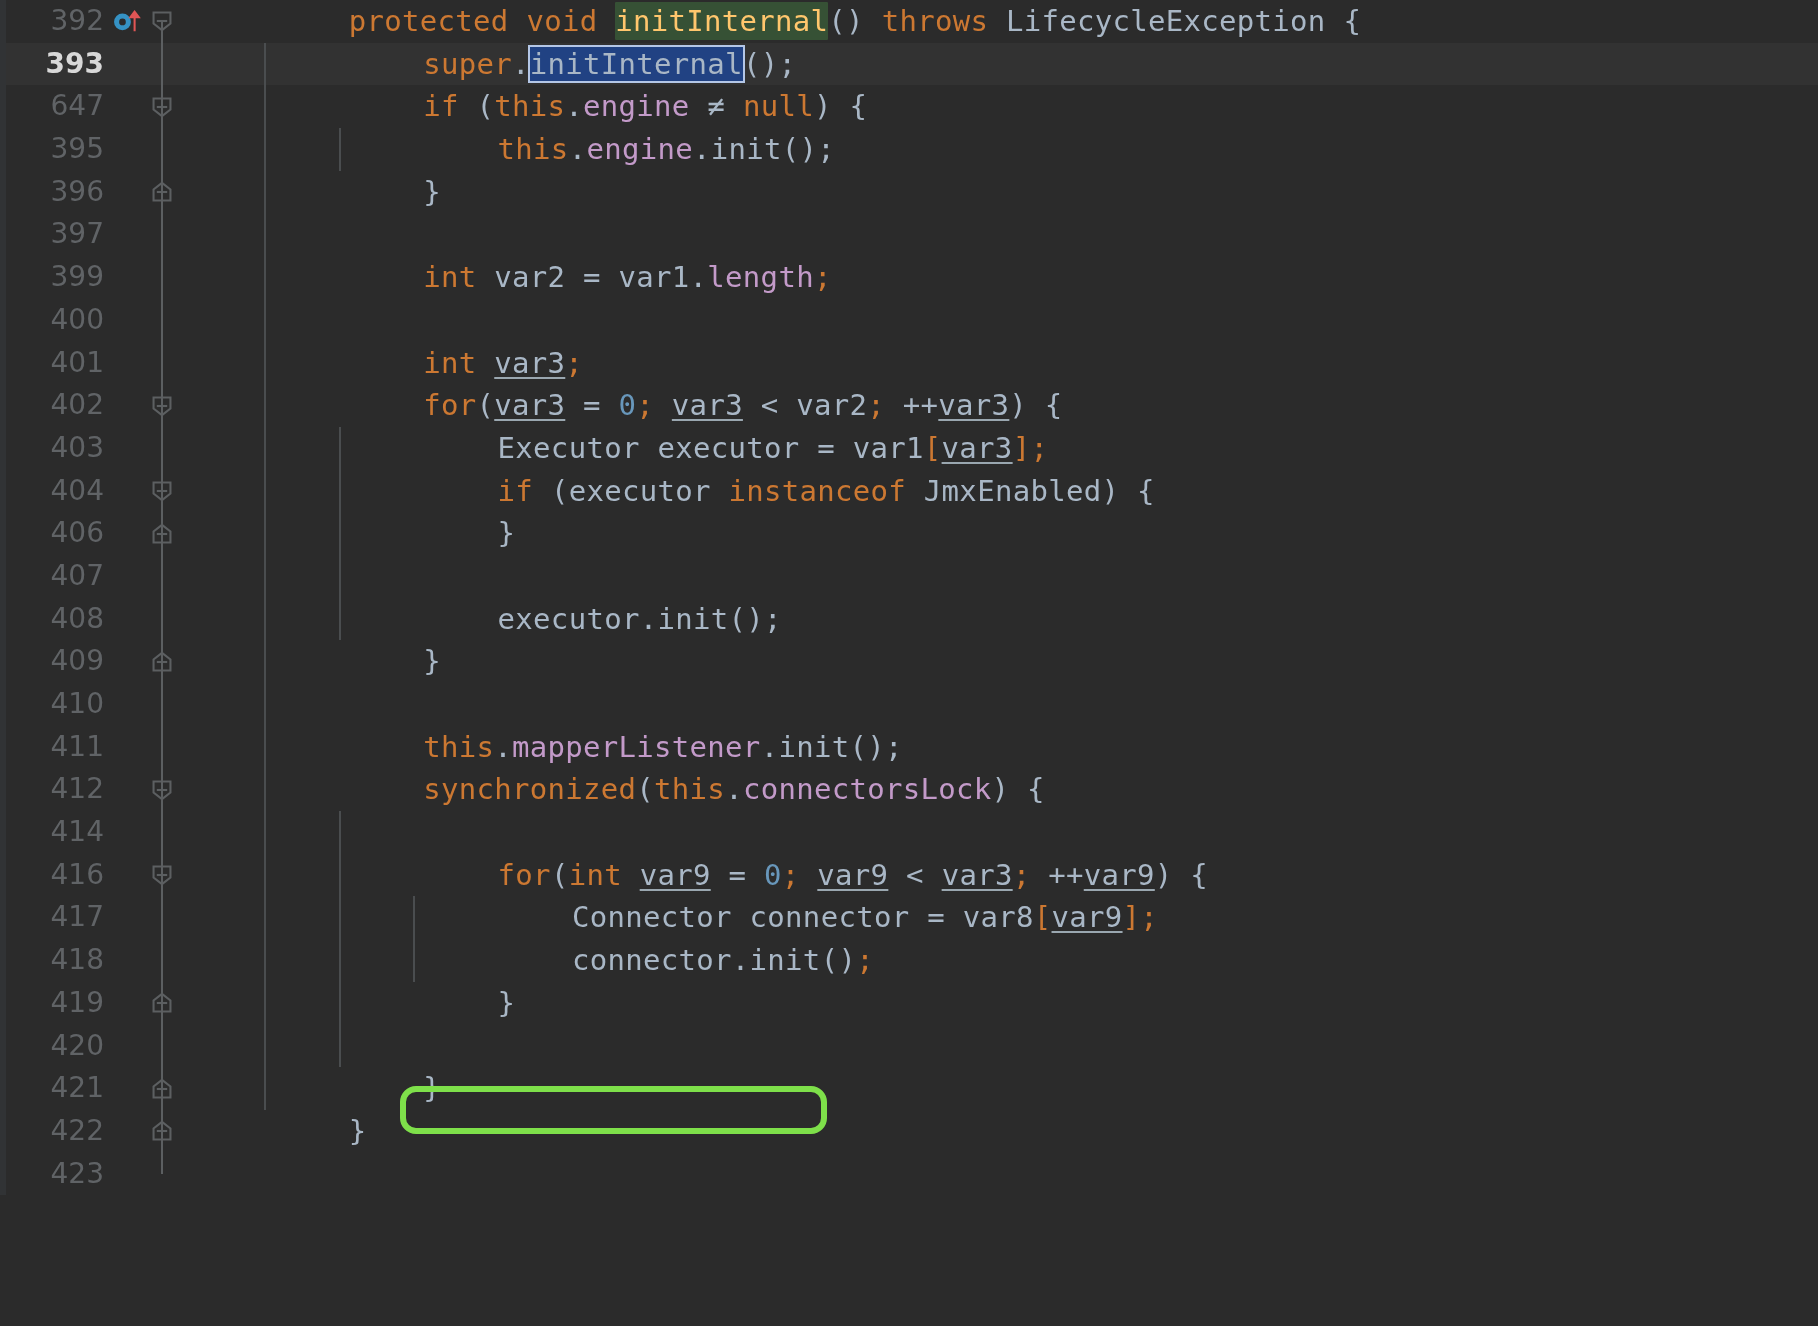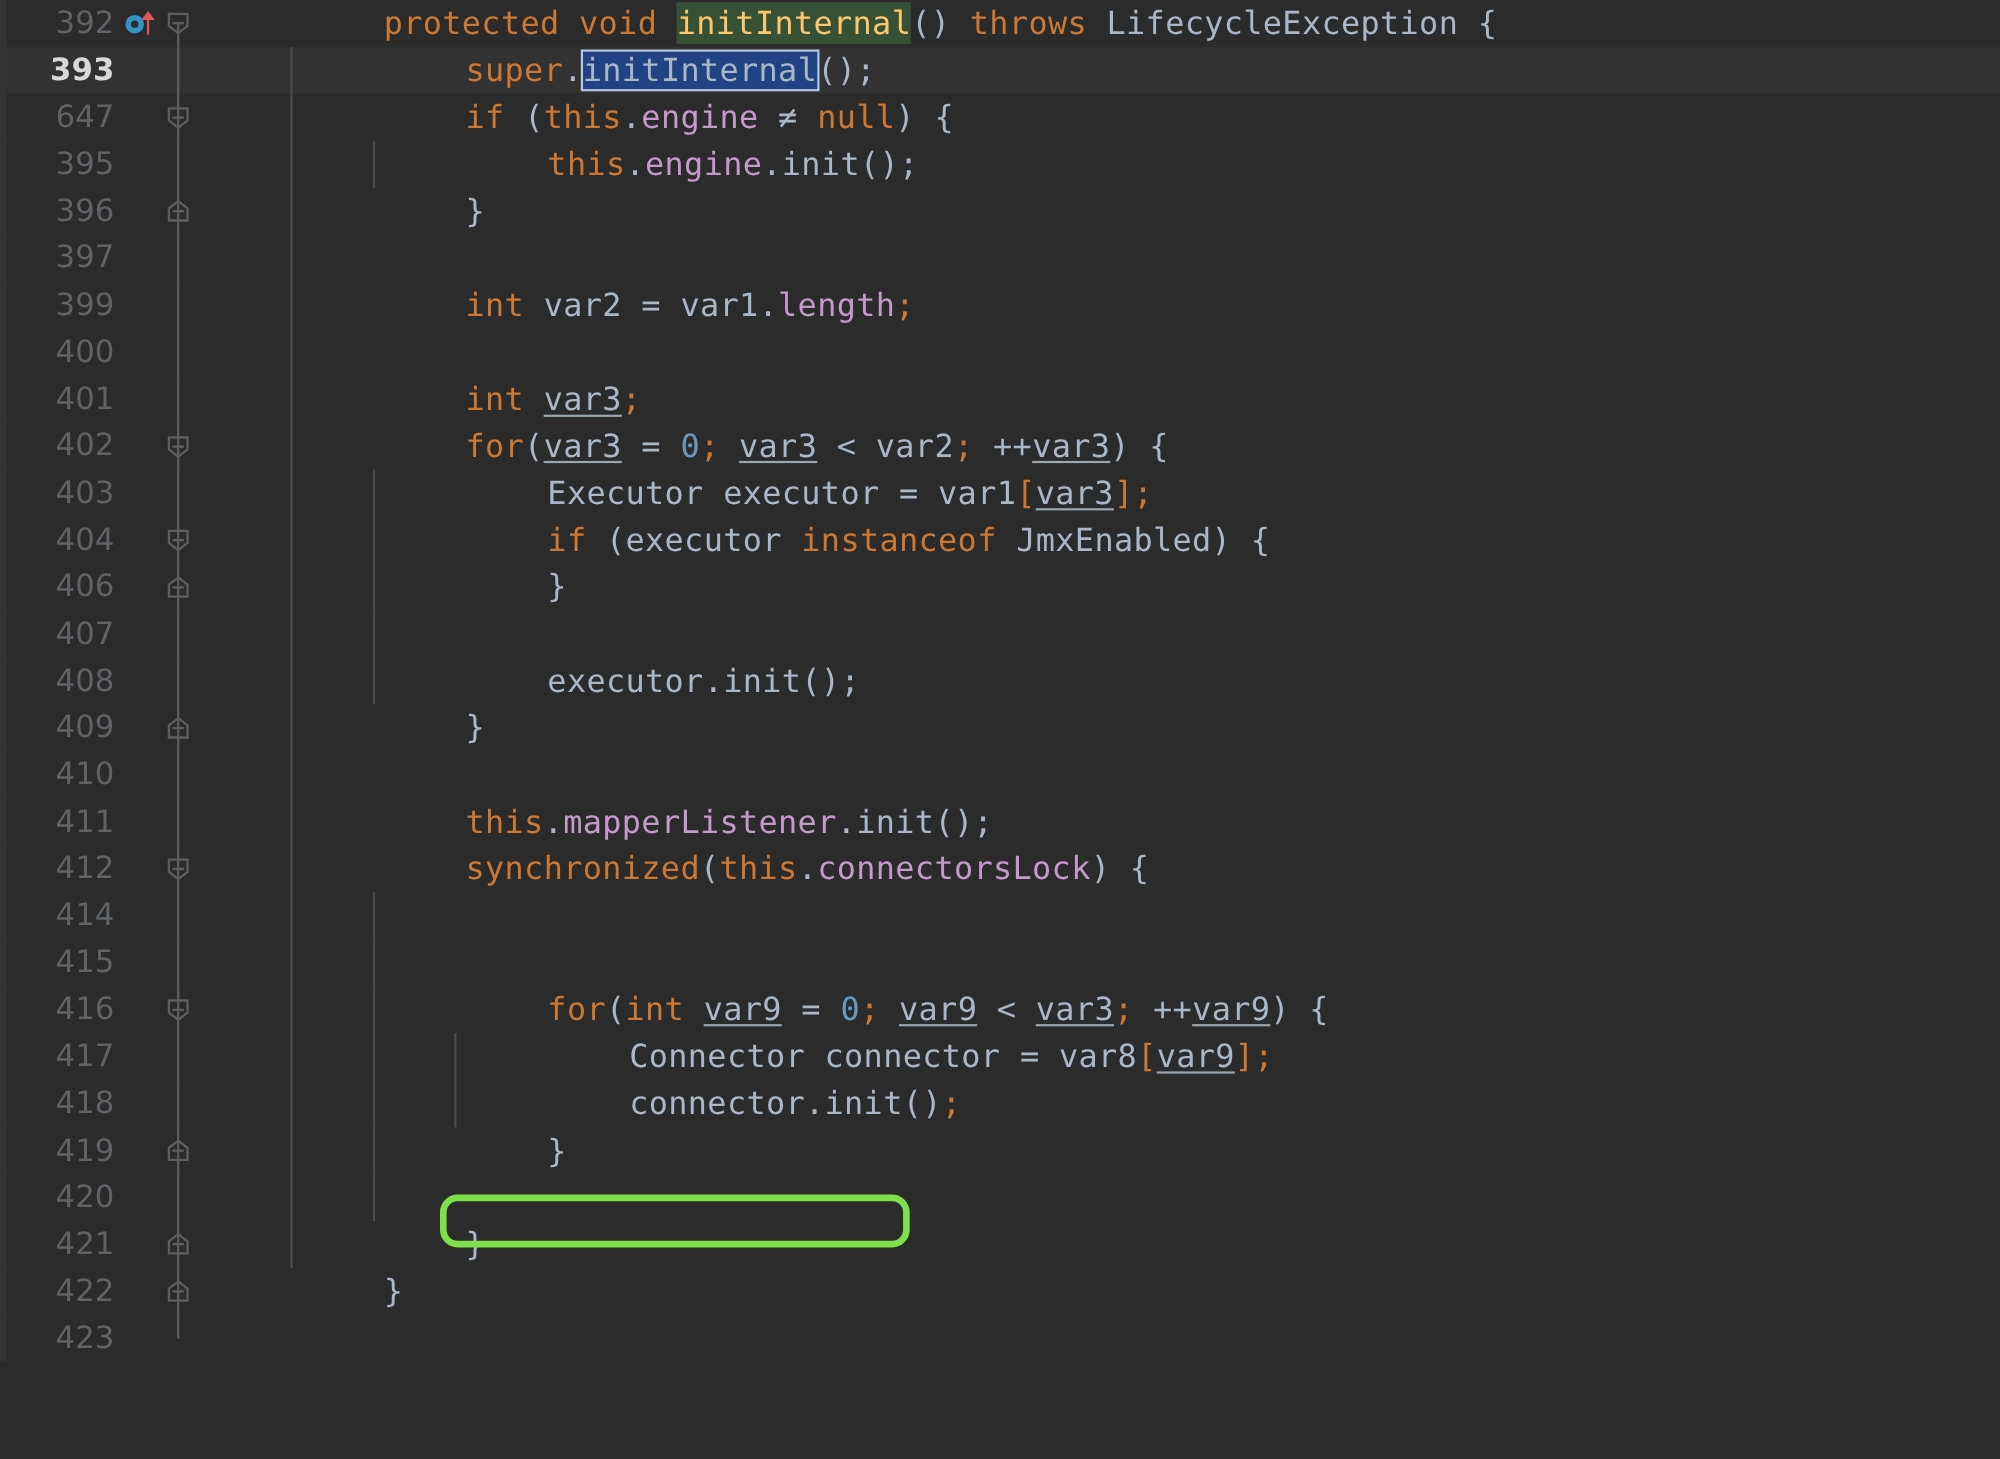--- a/index.html
+++ b/index.html
@@ -396,30 +396,20 @@
         <div class="lineno">414</div>
         <div class="fold-col">
           <div class="fold-line"></div>
         </div>
       </div>
       <div class="code"><div class="guide" style="left: 88.17px;"></div><div class="guide" style="left: 162.57px;"></div></div>
     </div>
     <div class="row">
       <div class="gutter">
         <div class="gutter-left-strip"></div>
-        <div class="lineno">415</div>
-        <div class="fold-col">
-          <div class="fold-line"></div>
-        </div>
-      </div>
-      <div class="code"><div class="guide" style="left: 88.17px;"></div><div class="guide" style="left: 162.57px;"></div><span class="codetext" style="padding-left: 0px;"></span></div>
-    </div>
-    <div class="row">
-      <div class="gutter">
-        <div class="gutter-left-strip"></div>
         <div class="lineno">416</div>
         <div class="fold-col">
           <div class="fold-line"></div>
           <svg viewBox="0 0 20 20" width="26" height="26" class="fold-icon">
             <path d="M3.5 3.5 H16.5 V12 L10 17 L3.5 12 Z" fill="none" stroke="#5c5f61" stroke-width="1.6"></path>
             <line x1="6" y1="10" x2="14" y2="10" stroke="#5c5f61" stroke-width="1.6"></line>
           </svg>
         </div>
       </div>
       <div class="code"><div class="guide" style="left: 88.17px;"></div><div class="guide" style="left: 162.57px;"></div><span class="codetext" style="padding-left: 297.6px;"><span class="kw">for</span><span class="plain">(</span><span class="kw">int</span><span class="plain"> </span><span class="plain ul">var9</span><span class="plain"> = </span><span class="num">0</span><span class="sem">; </span><span class="plain ul">var9</span><span class="plain"> &lt; </span><span class="plain ul">var3</span><span class="sem">; </span><span class="plain">++</span><span class="plain ul">var9</span><span class="plain">) {</span></span></div>

